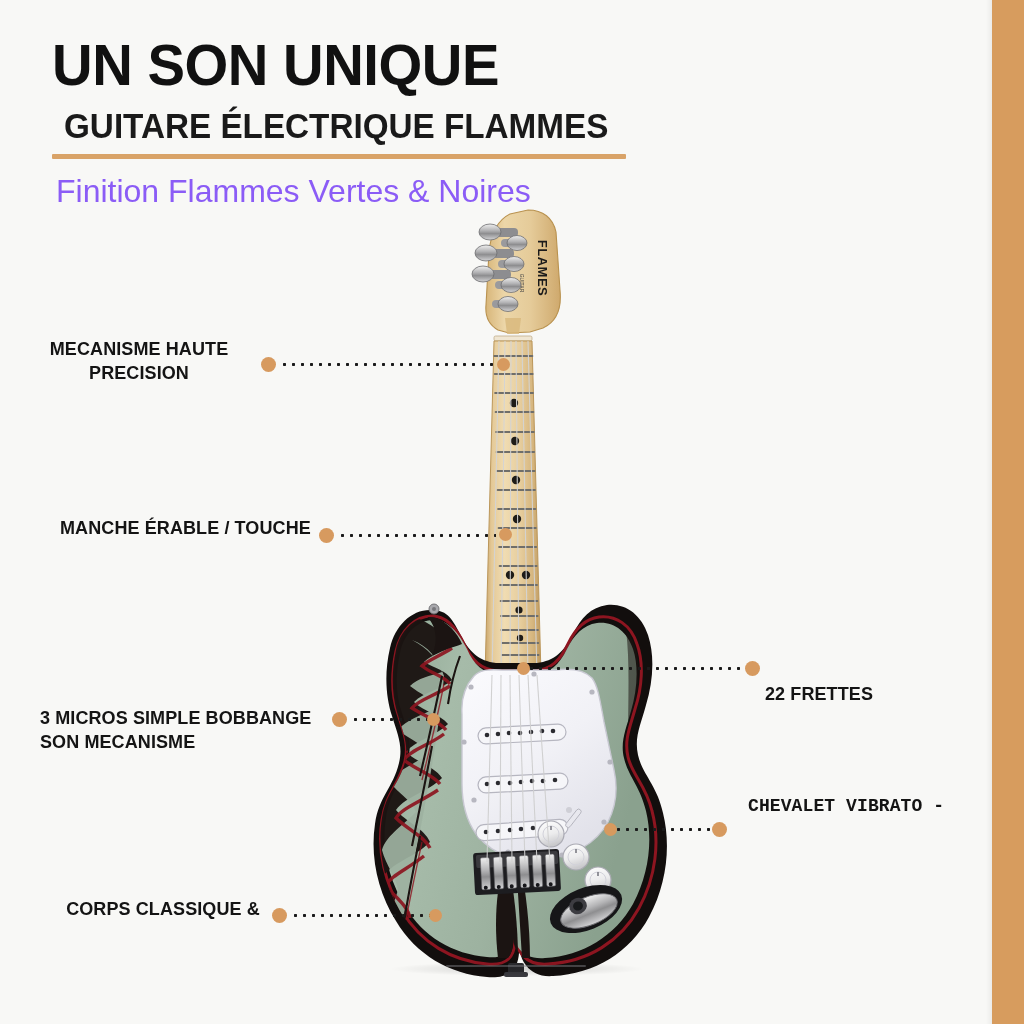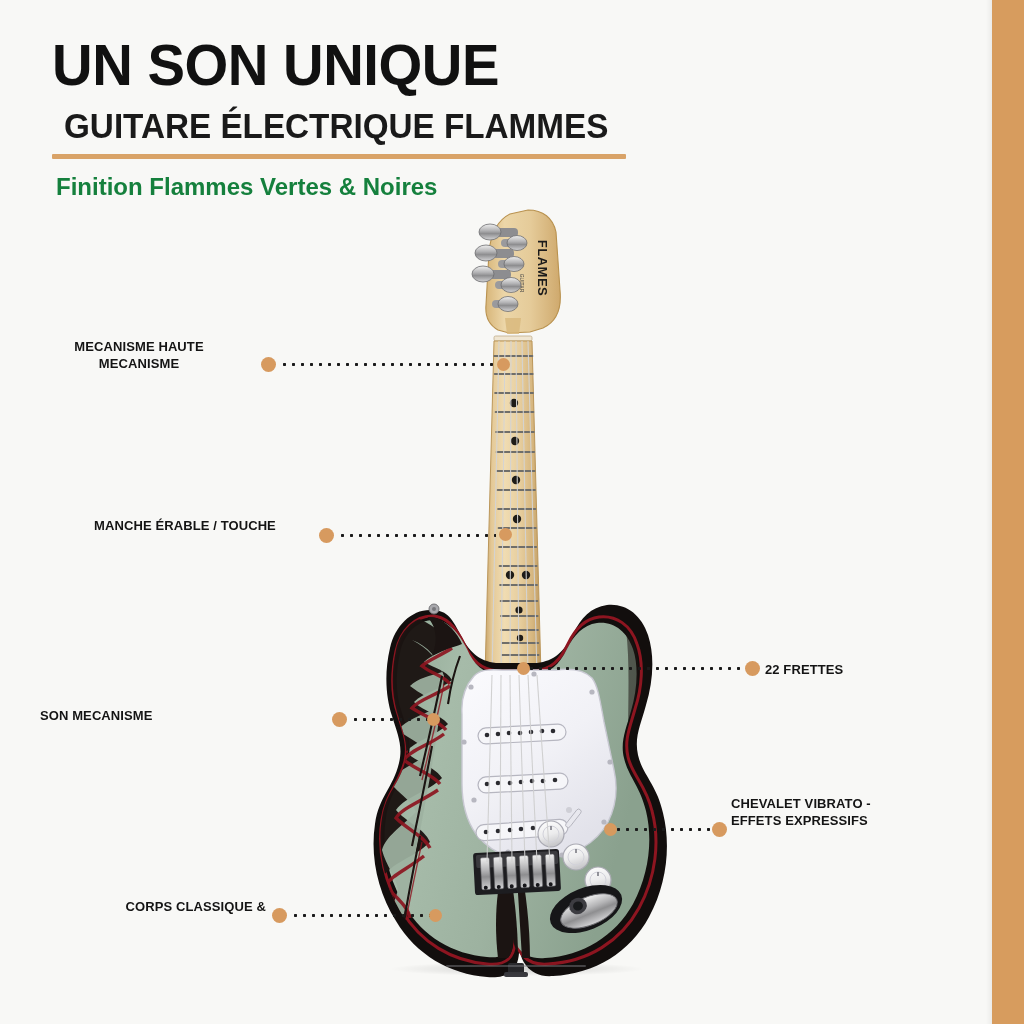--- a/index.html
+++ b/index.html
@@ -69,47 +69,47 @@
     transform-origin: left center;
   }
   .rule {
     margin: 11px 0 0 0;
     width: 574px;
     height: 5px;
     background: #d9a368;
     border-radius: 1px;
   }
   .title-tag {
-    font-size: 24px;
-    font-weight: 700;
-    color: #15803d;
+    font-size: 32px;
+    font-weight: 400;
+    color: #8b5cf6;
     margin: 14px 0 0 4px;
     white-space: nowrap;
   }
 
   
   .callout {
     position: absolute;
-    font-size: 13px;
+    font-size: 18px;
     font-weight: 700;
     color: #141414;
     line-height: 1.32;
     letter-spacing: 0.1px;
     white-space: nowrap;
   }
   .callout.left  { text-align: right; }
   .callout.right { text-align: left; }
   .callout .l2 { display: block; }
 
   .callout.c-mecanisme { left: 20px;  top: 338px; width: 238px; text-align: center; }
   .callout.c-manche    { left: 60px;  top: 517px; width: 250px; text-align: center; }
   .callout.c-micros    { left: 40px;  top: 707px; width: 272px; text-align: left; }
-  .callout.c-corps     { left: 60px;  top: 898px; width: 206px; }
-  .callout.c-frettes   { left: 765px; top: 661px; width: 180px; }
-  .callout.c-chevalet  { left: 731px; top: 795px; width: 200px; }
+  .callout.c-corps     { left: 60px;  top: 898px; width: 206px; text-align: center; }
+  .callout.c-frettes   { left: 765px; top: 683px; width: 180px; }
+  .callout.c-chevalet  { left: 748px; top: 795px; width: 200px; font-family: Liberation Mono, monospace; }
 
   
   .dot {
     position: absolute;
     width: 15px;
     height: 15px;
     border-radius: 50%;
     background: #d79a5f;
   }
   .dot.small { width: 13px; height: 13px; }
@@ -590,34 +590,35 @@
 
   <div class="header">
     <h1 class="title-main">UN SON UNIQUE</h1>
     <h2 class="title-sub">GUITARE ÉLECTRIQUE FLAMMES</h2>
     <div class="rule"></div>
     <p class="title-tag">Finition Flammes Vertes &amp; Noires</p>
   </div>
 
   <div class="callout left c-mecanisme">
     <span>MECANISME HAUTE</span>
-    <span class="l2">MECANISME</span>
+    <span class="l2">PRECISION</span>
   </div>
   <div class="dot" style="left:261px; top:357px;"></div>
   <div class="leader" style="left:280px; top:363px; width:214px;"></div>
   <div class="dot small" style="left:497px; top:358px;"></div>
 
   <div class="callout left c-manche">
     <span>MANCHE ÉRABLE / TOUCHE</span>
   </div>
   <div class="dot" style="left:319px; top:528px;"></div>
   <div class="leader" style="left:338px; top:534px; width:158px;"></div>
   <div class="dot small" style="left:499px; top:528px;"></div>
 
   <div class="callout left c-micros">
+    <span>3 MICROS SIMPLE BOBBANGE</span>
     <span class="l2">SON MECANISME</span>
   </div>
   <div class="dot" style="left:332px; top:712px;"></div>
   <div class="leader" style="left:351px; top:718px; width:78px;"></div>
   <div class="dot small" style="left:427px; top:713px;"></div>
 
   <div class="callout left c-corps">
     <span>CORPS CLASSIQUE &amp;</span>
   </div>
   <div class="dot" style="left:272px; top:908px;"></div>
@@ -626,21 +627,20 @@
 
   <div class="callout right c-frettes">
     <span>22 FRETTES</span>
   </div>
   <div class="dot" style="left:745px; top:661px;"></div>
   <div class="leader" style="left:527px; top:667px; width:218px;"></div>
   <div class="dot small" style="left:517px; top:662px;"></div>
 
   <div class="callout right c-chevalet">
     <span>CHEVALET VIBRATO -</span>
-    <span class="l2">EFFETS EXPRESSIFS</span>
   </div>
   <div class="dot" style="left:712px; top:822px;"></div>
   <div class="leader" style="left:614px; top:828px; width:98px;"></div>
   <div class="dot small" style="left:604px; top:823px;"></div>
 
   <div class="edge-bar-inner"></div>
   <div class="edge-bar"></div>
 
 </div>
 

